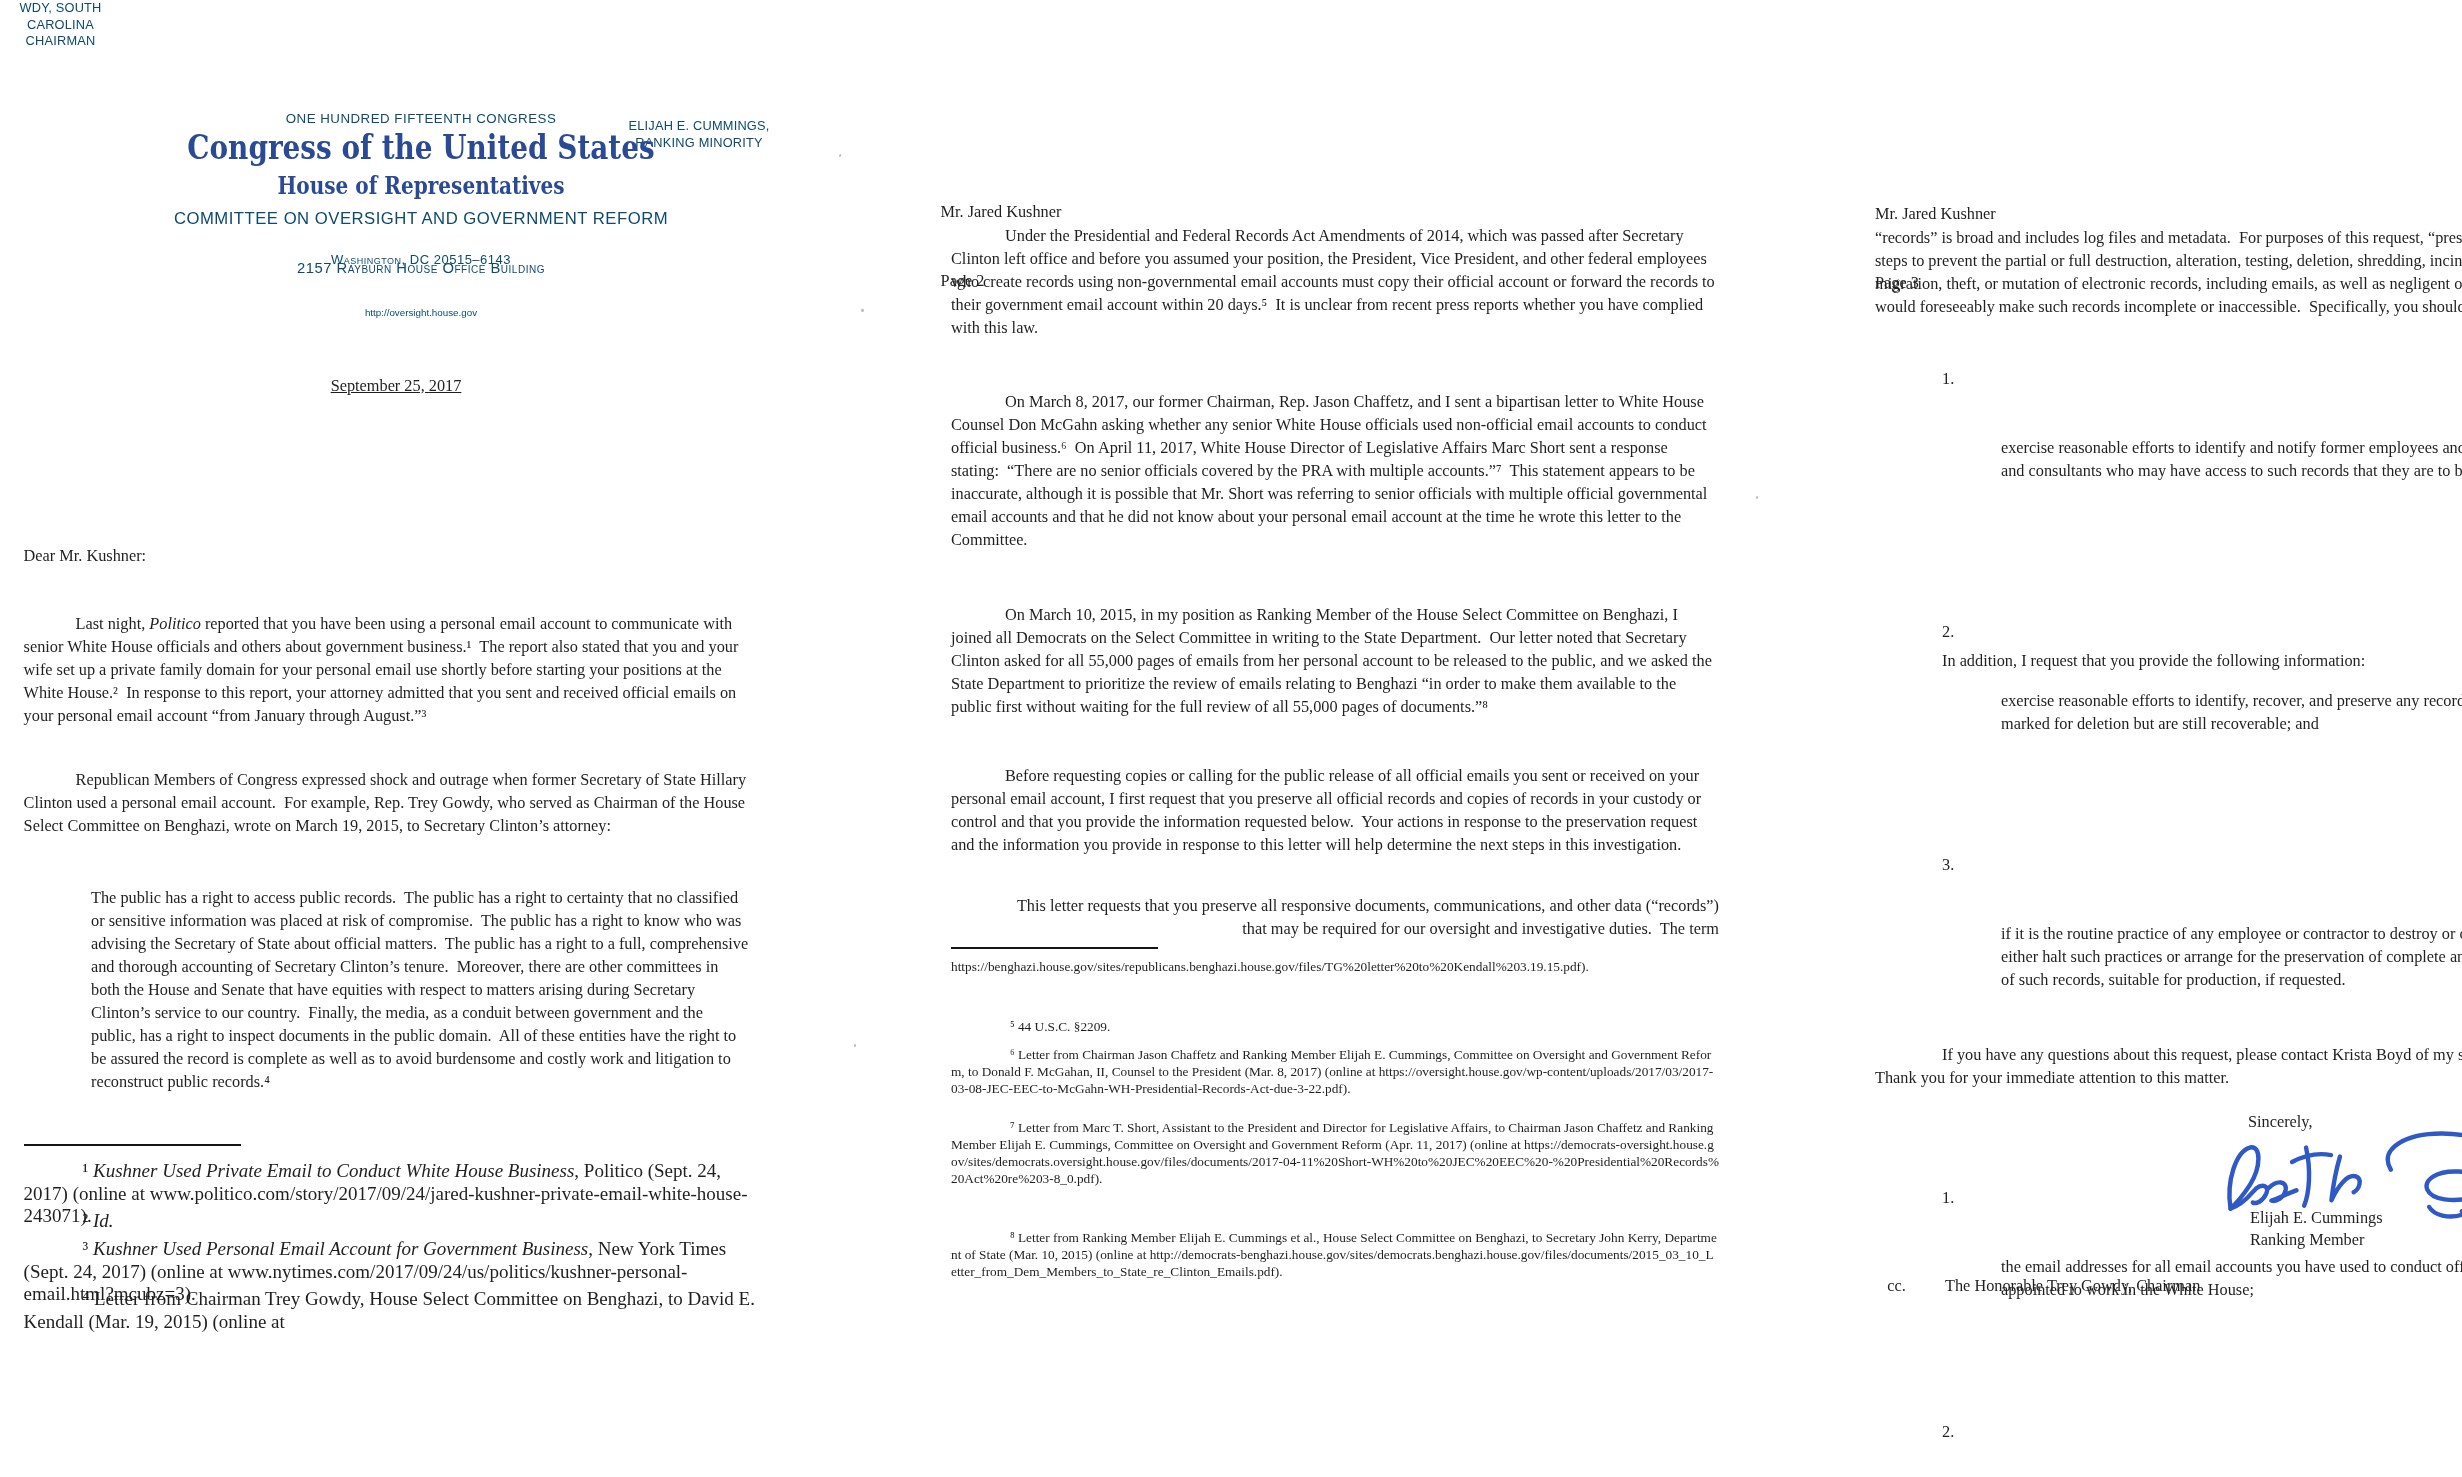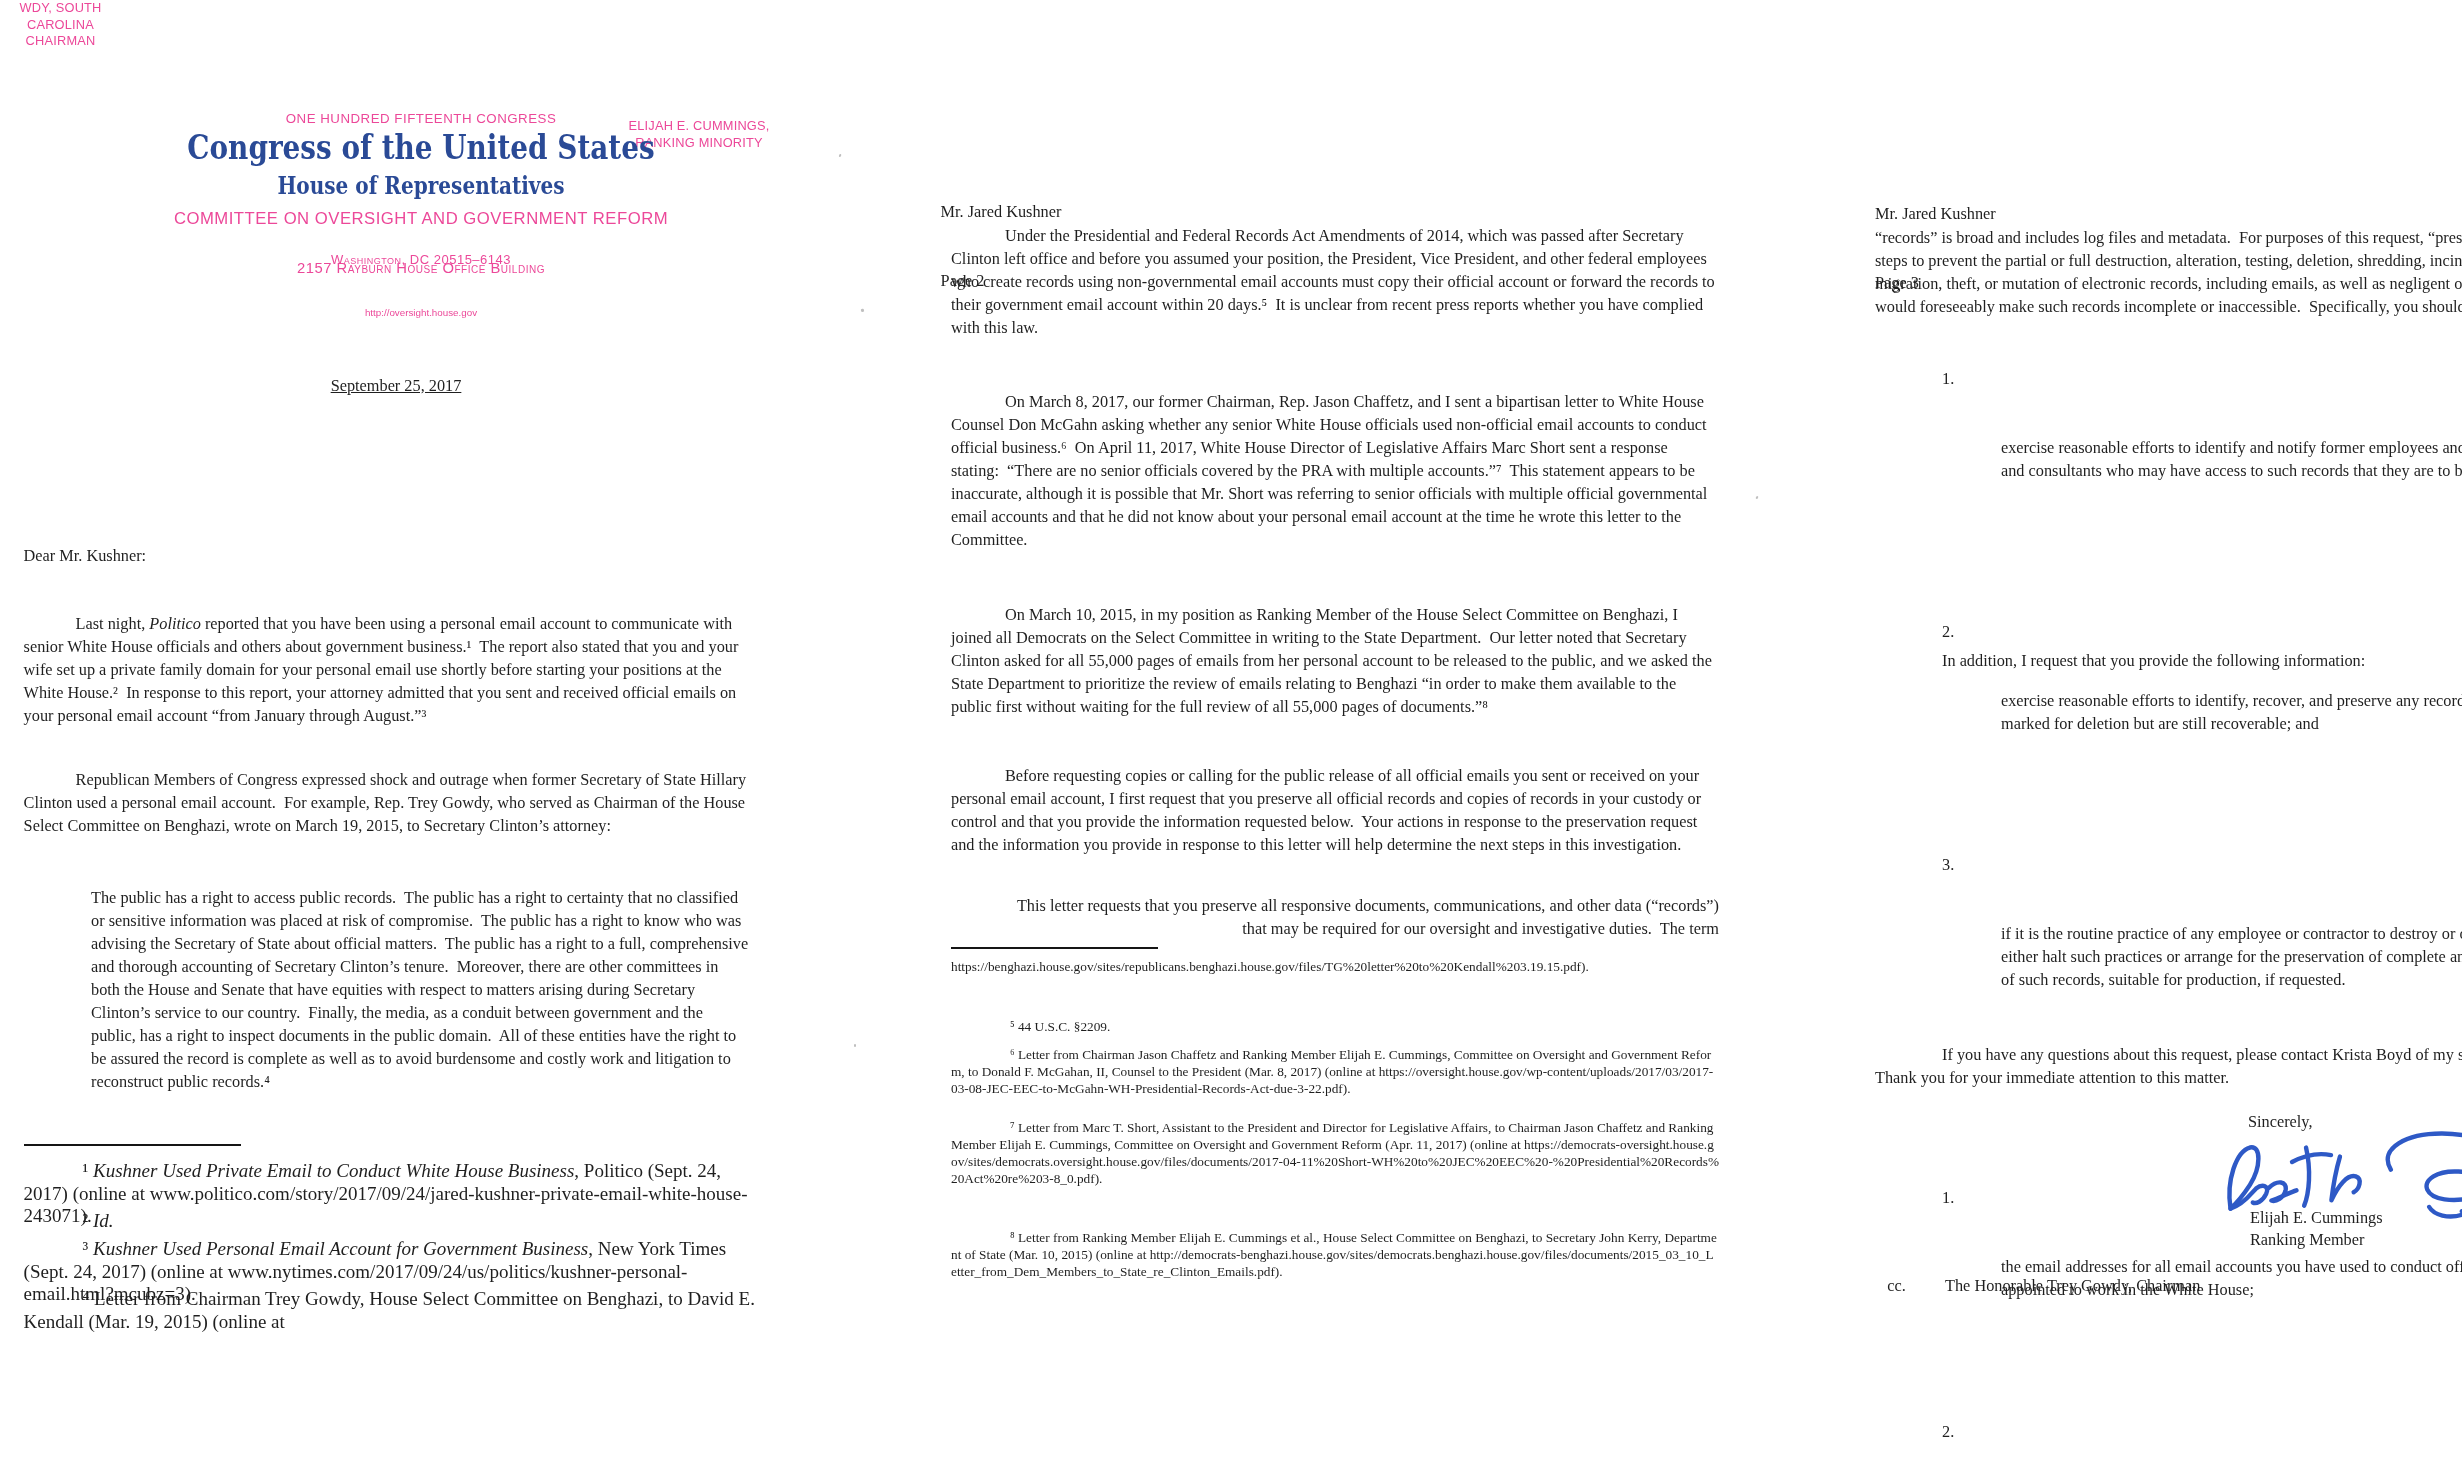--- a/index.html
+++ b/index.html
@@ -4,21 +4,21 @@
 <style>
   html,body{margin:0;padding:0;background:#ffffff;}
   #canvas{position:relative;width:2659px;height:1477px;background:#ffffff;overflow:hidden;
           font-family:"Liberation Serif","DejaVu Serif",serif;color:#1f1f1f;}
   .page{position:absolute;top:0;height:1477px;}
   #page1{left:0;width:867px;}
   #page2{left:916px;width:837px;}
   #page3{left:1874px;width:818px;}
   .abs{position:absolute;}
   
-  .lh-sans{font-family:"Liberation Sans","DejaVu Sans",sans-serif;color:#ec4899;}
+  .lh-sans{font-family:"Liberation Sans","DejaVu Sans",sans-serif;color:#0c4a6e;}
   .lh-small{font-size:12.8px;line-height:16.7px;letter-spacing:0.2px;}
   .lh-session{font-size:13.3px;letter-spacing:0.5px;}
   .blackletter{font-family:"DejaVu Serif",serif;font-weight:bold;color:#2a4a96;}
   .congress-line{font-size:34px;transform:scaleX(.82);transform-origin:center;}
   .house-line{font-size:23.6px;transform:scaleX(.85);transform-origin:center;}
   .lh-committee{font-size:16.7px;letter-spacing:0.5px;}
   .sc{font-variant:small-caps;}
   .lh-room{font-size:14.8px;letter-spacing:0.5px;}
   .lh-city{font-size:13px;letter-spacing:0.5px;}
   .lh-phone{font-size:9.8px;line-height:13.8px;}

